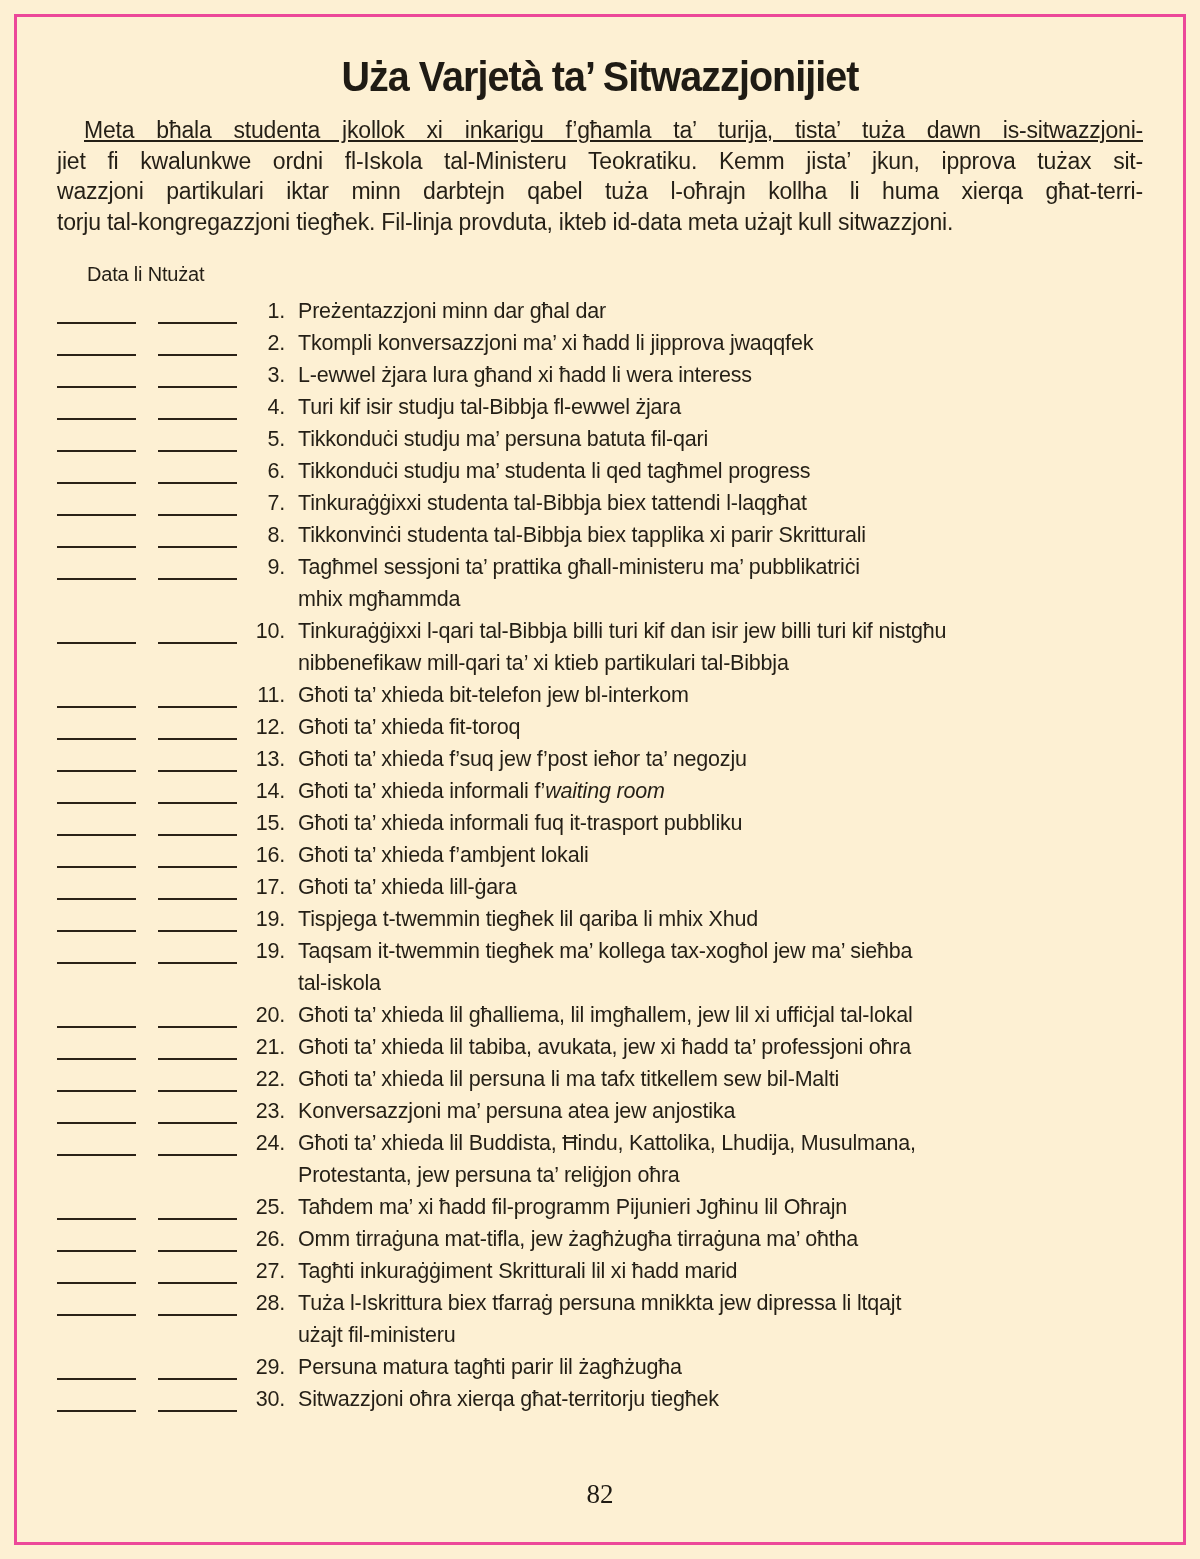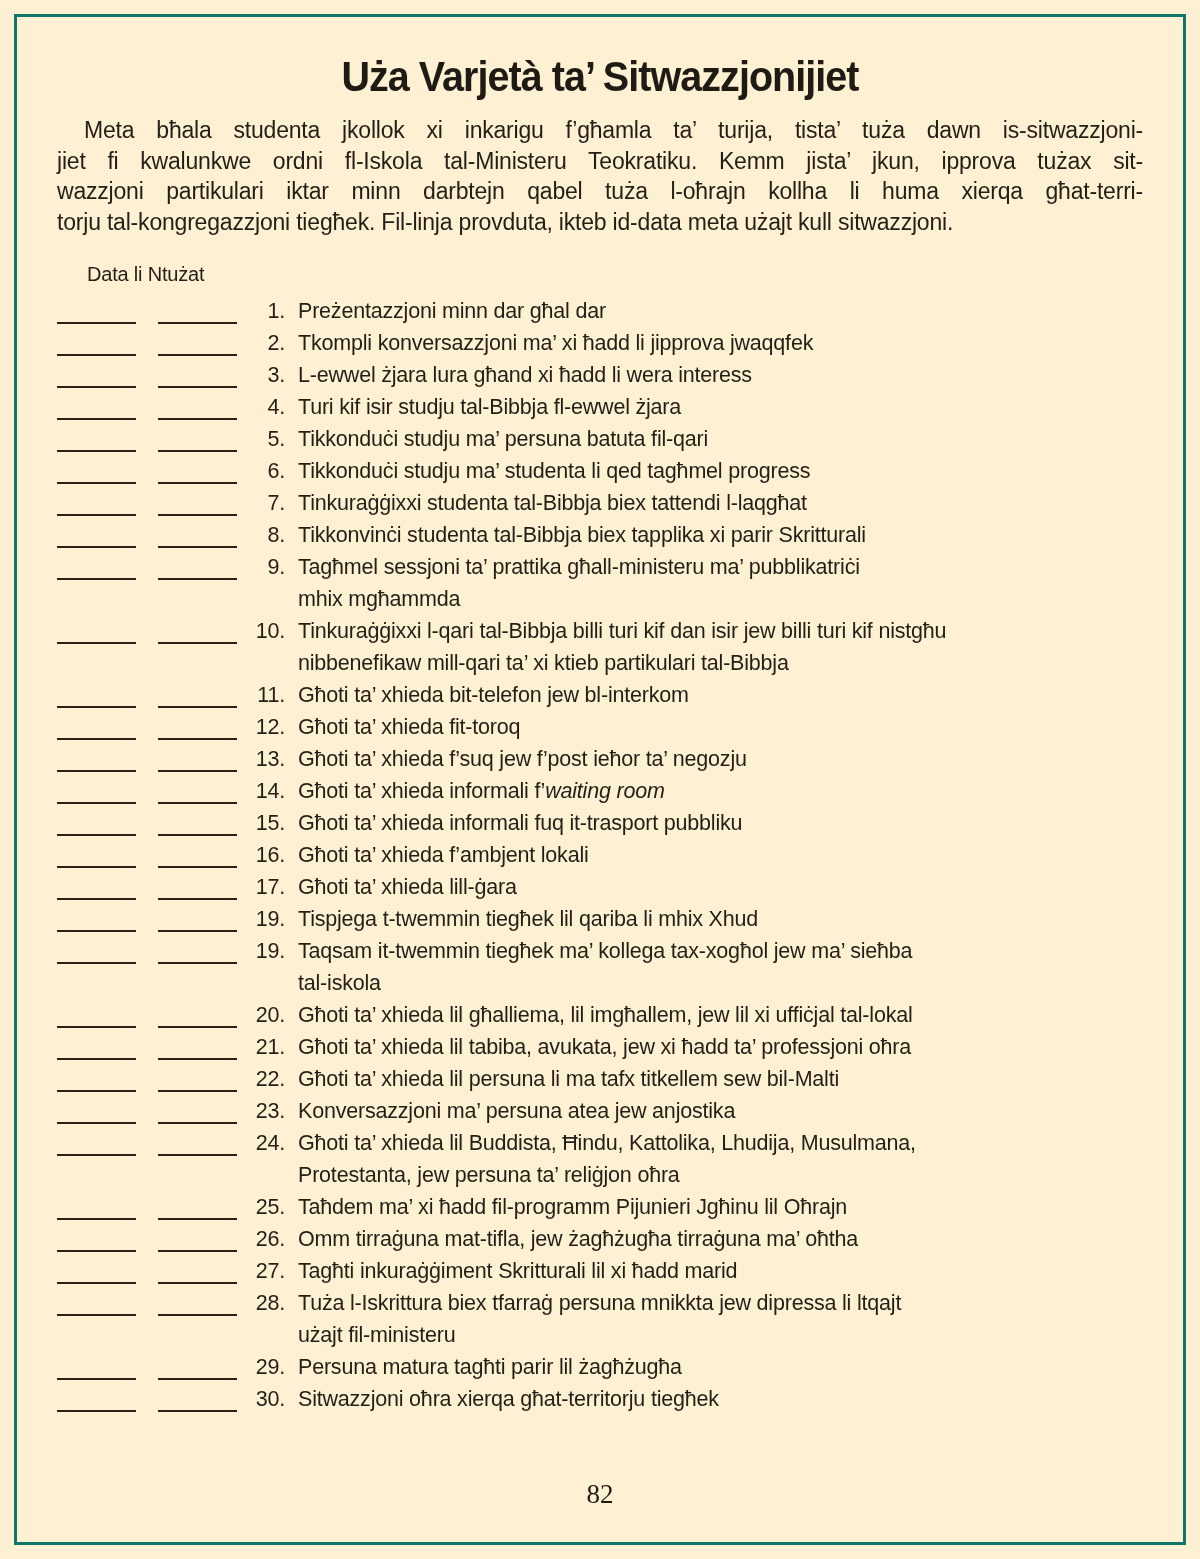--- a/index.html
+++ b/index.html
@@ -12,21 +12,21 @@
     position: relative;
     width: 1200px;
     height: 1559px;
     background: #fdf0d3;
     color: #241f16;
     overflow: hidden;
   }
   .frame {
     position: absolute;
     left: 14px; top: 14px; right: 14px; bottom: 14px;
-    border: 3px solid #0f766e;
+    border: 3px solid #ec4899;
     box-sizing: border-box;
     padding: 0 40px;
   }
   h1.title {
     margin: 36px 0 14px 0;
     text-align: center;
     font-size: 42px;
     font-weight: bold;
     letter-spacing: -1px;
     color: #1f1b14;
@@ -34,21 +34,21 @@
   }
   .intro {
     font-size: 23px;
     line-height: 30.5px;
     letter-spacing: -0.2px;
   }
   .intro-line {
     text-align: justify;
     text-align-last: justify;
   }
-  .intro-line.first { text-indent: 27px; }
+  .intro-line.first { text-indent: 27px; text-decoration: underline; }
   .intro-line.last { text-align-last: left; }
   .col-header {
     margin: 26px 0 9px 30px;
     font-size: 20px;
     letter-spacing: -0.2px;
   }
   .list {
     font-size: 21.5px;
     line-height: 32px;
     letter-spacing: -0.2px;

